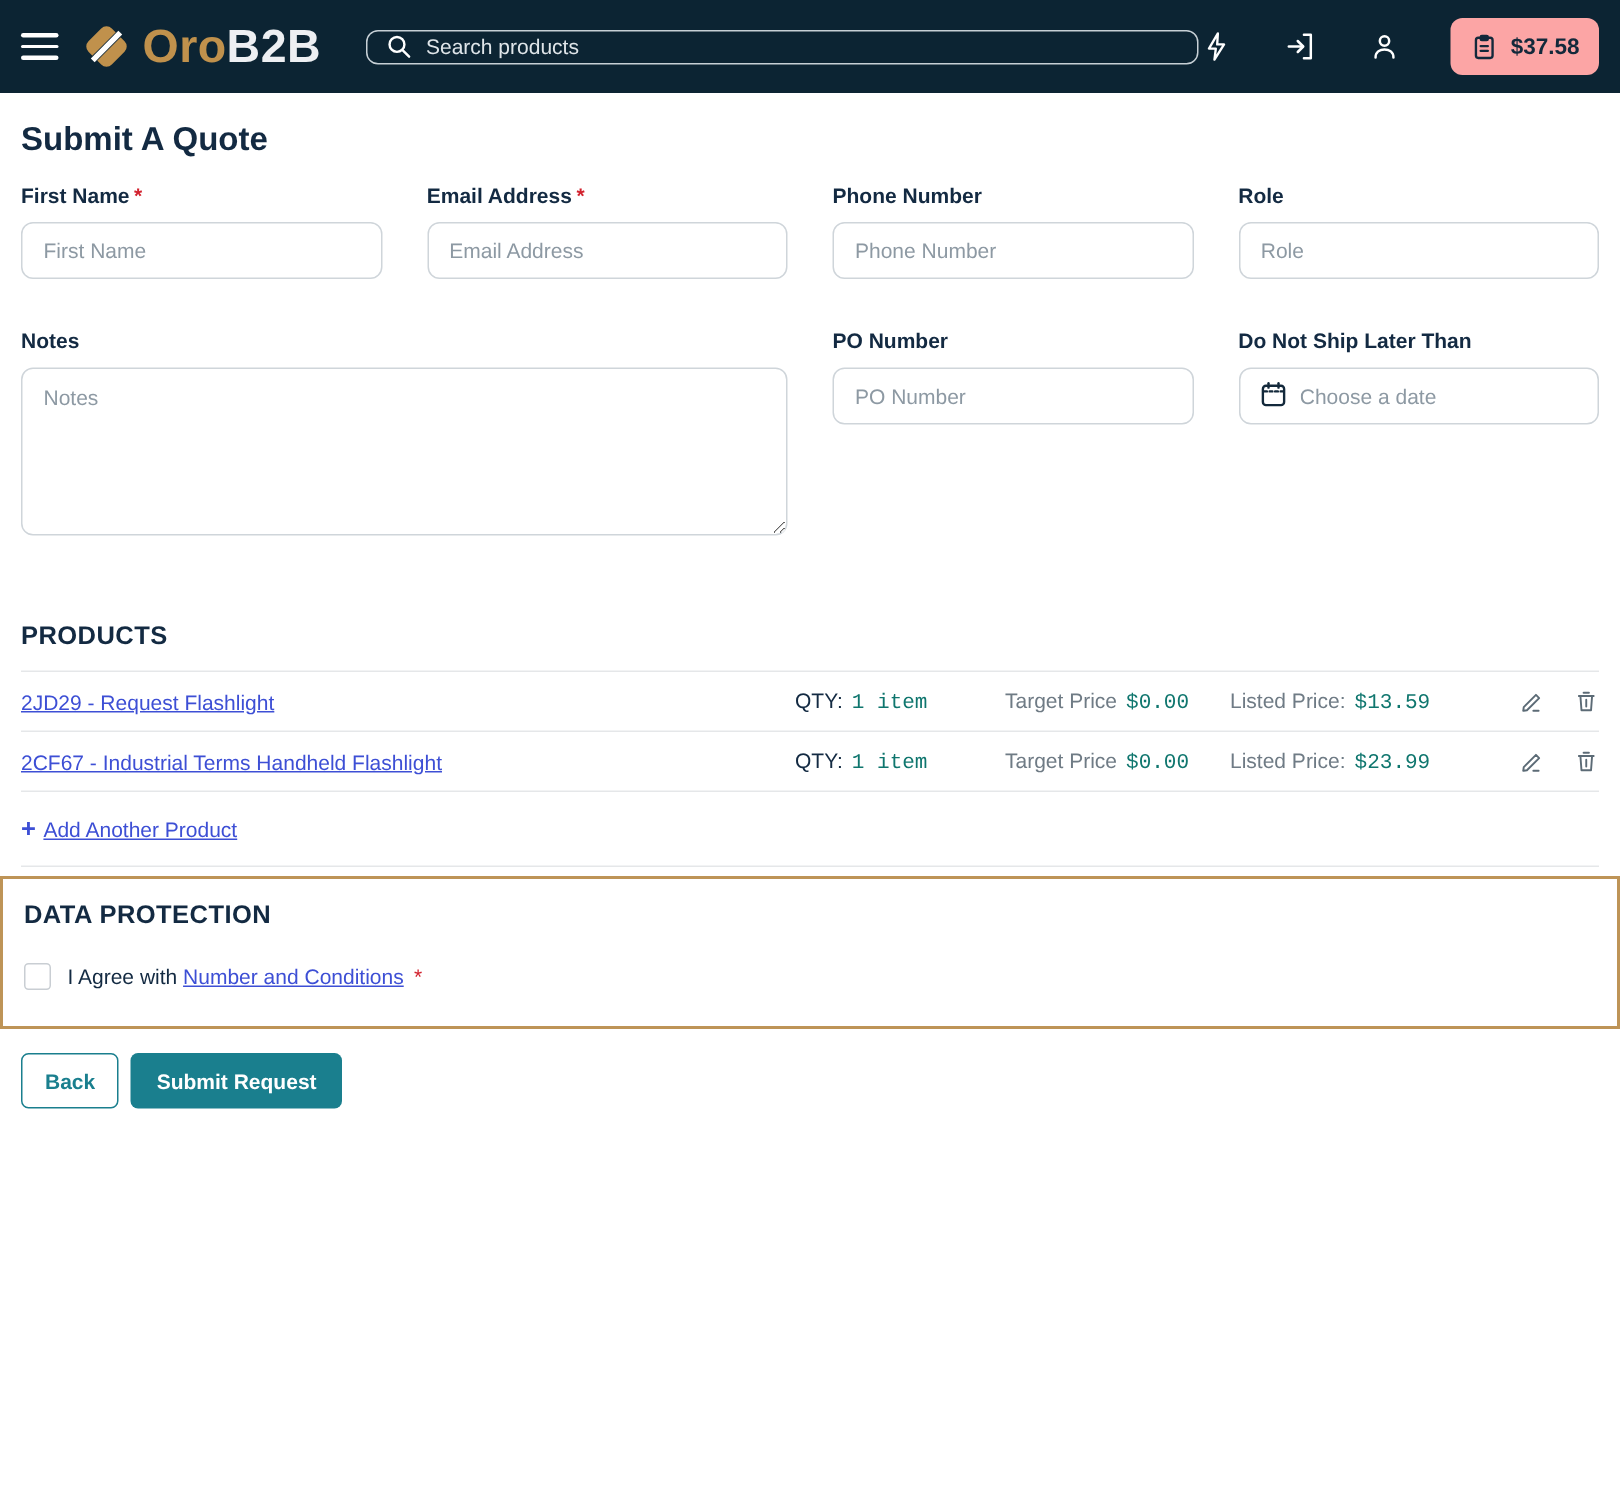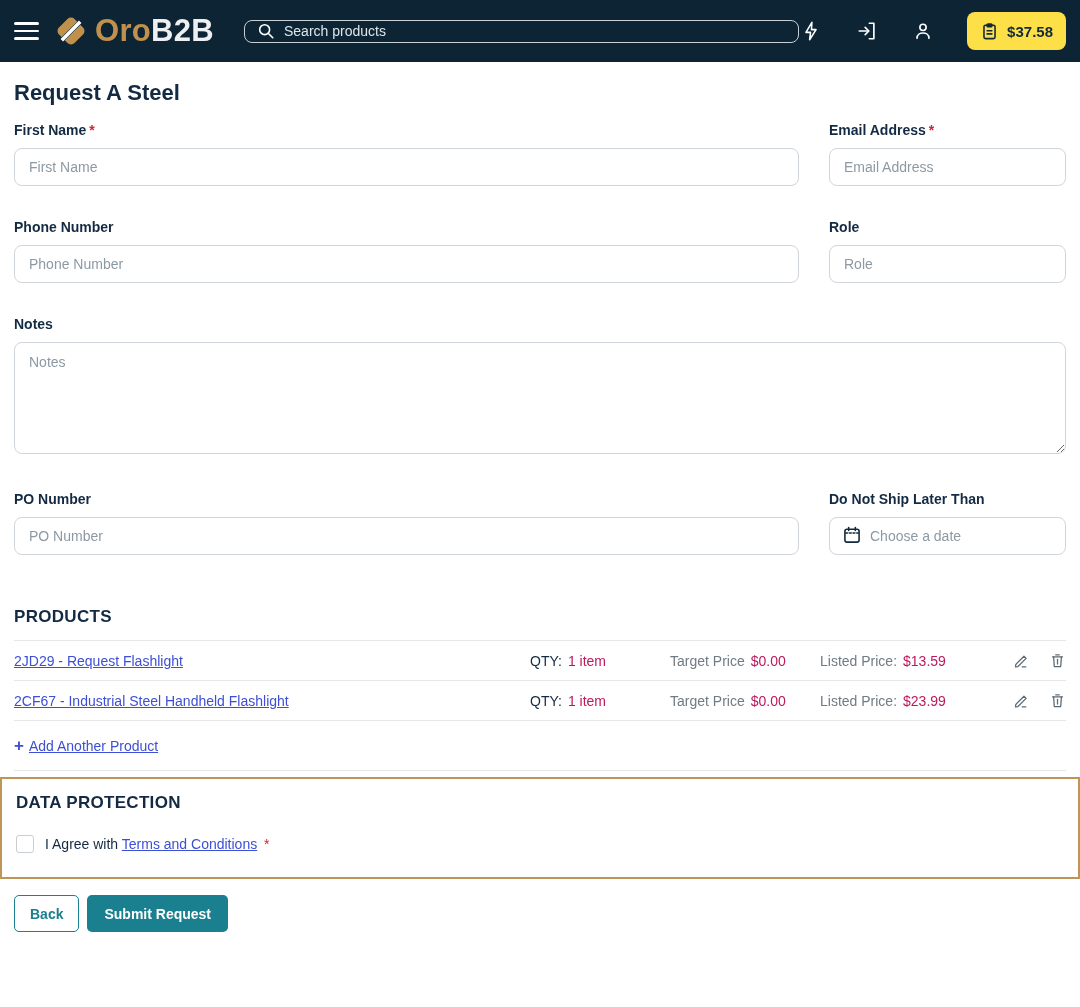--- a/index.html
+++ b/index.html
@@ -14,29 +14,29 @@
   .logo-text { font-size:31px; font-weight:bold; letter-spacing:.3px; }
   .logo-text .p1 { color:#C0914C; }
   .logo-text .p2 { color:#EDEFF2; }
   .search-wrap { margin-left:30px; width:575px; height:23px; border:1px solid #C7D0D6; border-radius:8px;
     display:flex; align-items:center; padding:0 12px; gap:9px; }
   .search-wrap input { flex:1; background:transparent; border:none; outline:none; color:#EDEFF2; font-size:14px;
     font-family:"Liberation Sans", sans-serif; }
   .search-wrap input::placeholder { color:#DFE5E9; }
   .header-icons { display:flex; align-items:center; margin-left:auto; gap:32px; }
   .hicon { width:24px; height:24px; display:flex; align-items:center; justify-content:center; cursor:pointer; }
-  .cart-btn { background:#fde047; border:none; border-radius:8px; height:38px; padding:0 13px; display:flex;
+  .cart-btn { background:#fca5a5; border:none; border-radius:8px; height:38px; padding:0 13px; display:flex;
     align-items:center; gap:8px; font-size:15px; font-weight:bold; color:#13293B; cursor:pointer;
     font-family:"Liberation Sans", sans-serif; }
 
   
   .main { padding:18px 14px 0; }
   h1.page-title { font-size:22px; font-weight:bold; color:#132A42; margin-bottom:16px; }
 
-  .form-grid { display:grid; grid-template-columns:1fr; column-gap:30px; row-gap:33px; }
+  .form-grid { display:grid; grid-template-columns:1fr 1fr 1fr 1fr; column-gap:30px; row-gap:33px; }
   .field label { display:block; font-size:14px; font-weight:bold; color:#132A42; margin-bottom:10px; }
   .req { color:#D2222E; margin-left:3px; }
   .field input[type=text] { width:100%; height:38px; border:1px solid #CFD5DA; border-radius:8px;
     padding:0 14px; font-size:14px; color:#132A42; outline:none; font-family:"Liberation Sans", sans-serif; }
   .field input::placeholder, textarea::placeholder { color:#8D99A3; }
   .full { grid-column:1 / span 2; }
   textarea.notes { width:100%; height:112px; border:1px solid #CFD5DA; border-radius:8px; padding:11px 14px;
     font-size:14px; color:#132A42; outline:none; resize:both; font-family:"Liberation Sans", sans-serif; }
   .date-wrap { position:relative; }
   .date-wrap input { padding-left:40px !important; }
@@ -44,21 +44,21 @@
 
   
   .products { margin-top:52px; }
   .section-title { font-size:17px; font-weight:bold; color:#132A42; letter-spacing:.3px; }
   .products .section-title { margin-bottom:13px; }
   .product-row { display:grid; grid-template-columns:1fr 140px 150px 172px 74px; align-items:center;
     height:40px; border-top:1px solid #E5E7E9; font-size:14px; }
   .product-rows { border-bottom:1px solid #E5E7E9; }
   a.plink { color:#3D4FD5; text-decoration:underline; cursor:pointer; }
   .mlabel { color:#6F7B85; }
-  .mval { color:#be185d; margin-left:6px; }
+  .mval { color:#0f766e; margin-left:6px;font-family:Liberation Mono, monospace; }
   .row-icons { display:flex; justify-content:flex-end; gap:19px; align-items:center; }
   .icon-btn { background:none; border:none; cursor:pointer; padding:0; line-height:0; }
   .add-row { margin:15px 0 14px; display:flex; align-items:center; gap:5px; }
   .plus { color:#3D4FD5; font-size:17px; font-weight:bold; }
   a.add-link { color:#3D4FD5; font-size:14px; text-decoration:underline; cursor:pointer; }
   .hr { border-top:1px solid #E5E7E9; margin:0; }
 
   
   .dp-box { margin:6px -14px 0; border:2px solid #BE9457; padding:14px 14px 24px; }
   .dp-box .section-title { margin-bottom:22px; }
@@ -133,21 +133,21 @@
           <line x1="9" y1="11" x2="15" y2="11"></line>
             <line x1="9" y1="15" x2="15" y2="15"></line>
         </svg>
       </span>
       <span>$37.58</span>
     </button>
   </div>
 </div>
 
 <div class="main">
-  <h1 class="page-title">Request A Steel</h1>
+  <h1 class="page-title">Submit A Quote</h1>
 
   <div class="form-grid">
     <div class="field">
       <label><span>First Name</span><span class="req">*</span></label>
       <input type="text" placeholder="First Name" style="">
     </div>
 
     <div class="field">
       <label><span>Email Address</span><span class="req">*</span></label>
       <input type="text" placeholder="Email Address" style="">
@@ -208,21 +208,21 @@
               <path d="M5 7 H19"></path>
                 <path d="M9.5 4 H14.5"></path>
                 <path d="M6.5 7 L7.5 20.5 H16.5 L17.5 7"></path>
                 <line x1="12" y1="10.5" x2="12" y2="17"></line>
             </svg>
           </button>
         </div>
       </div>
 
       <div class="product-row">
-        <a class="plink">2CF67 - Industrial Steel Handheld Flashlight</a>
+        <a class="plink">2CF67 - Industrial Terms Handheld Flashlight</a>
         <div><span class="mlabel" style="color:#132A42">QTY:</span><span class="mval">1 item</span></div>
         <div><span class="mlabel">Target Price</span><span class="mval">$0.00</span></div>
         <div><span class="mlabel">Listed Price:</span><span class="mval">$23.99</span></div>
         <div class="row-icons">
           <button class="icon-btn">
             <svg width="17" height="17" viewBox="0 0 24 24" fill="none" stroke="#5C6B76" stroke-width="1.8" stroke-linecap="round" stroke-linejoin="round">
               <path d="M4 17.5 L15.5 6 L18.5 9 L7 20.5 L3.5 21 Z"></path>
                 <line x1="13" y1="21" x2="18" y2="21"></line>
             </svg>
           </button>
@@ -243,21 +243,21 @@
       <a class="add-link">Add Another Product</a>
     </div>
     <div class="hr"></div>
   </div>
 
   <div class="dp-box">
     <div class="section-title">DATA PROTECTION</div>
     <div class="agree-row">
       <input type="checkbox" style="border: 1px solid rgb(201, 206, 211);">
       <span><span>I Agree with</span>
-        <a class="terms">Terms and Conditions</a>
+        <a class="terms">Number and Conditions</a>
         <span class="req">*</span></span>
     </div>
   </div>
 
   <div class="actions">
     <button class="btn btn-back">Back</button>
     <button class="btn btn-submit">Submit Request</button>
   </div>
 </div>
 

